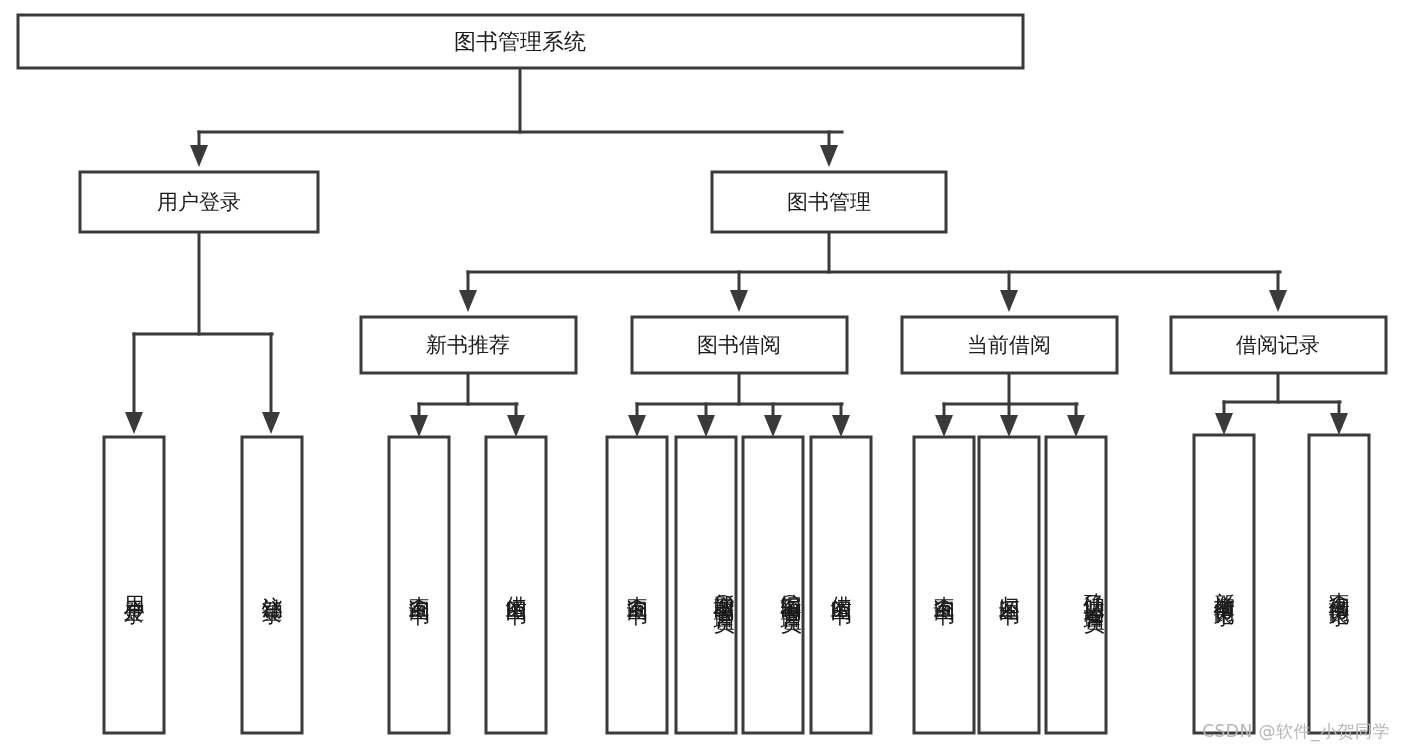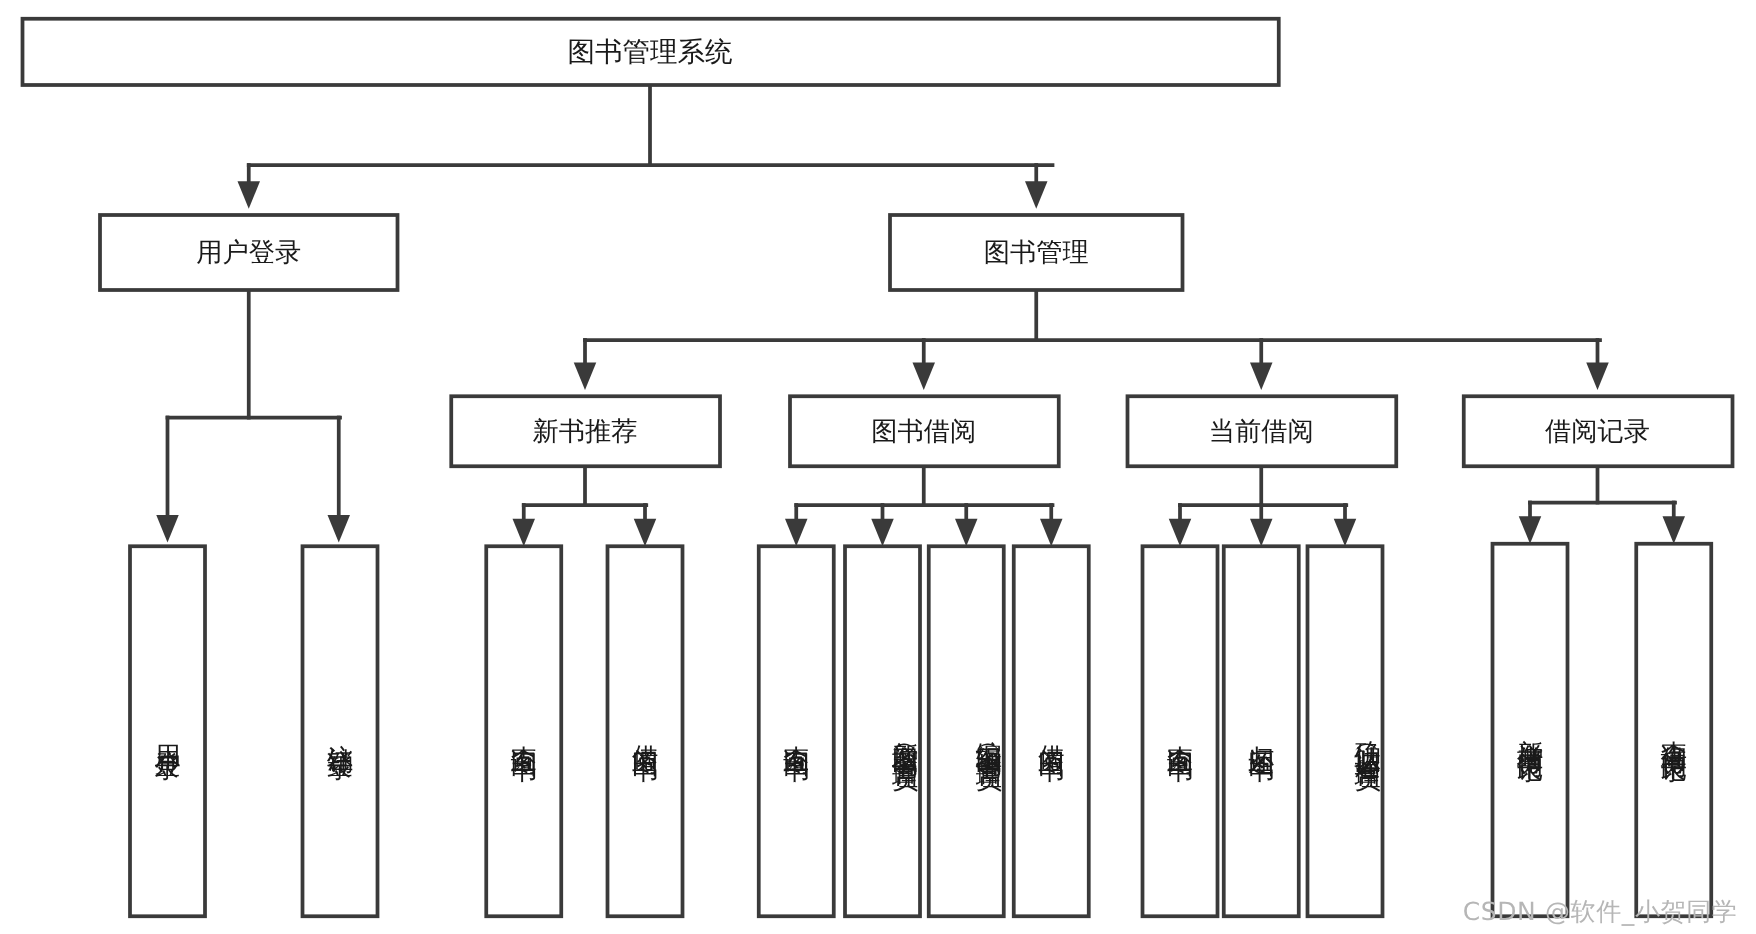--- a/index.html
+++ b/index.html
@@ -70,21 +70,21 @@
     justify-content: center;
     text-align: center;
     white-space: nowrap;
     pointer-events: none;
   }
   .watermark {
     position: absolute;
     right: 10px;
     bottom: 4px;
     font-family: "DejaVu Sans", "Liberation Sans", sans-serif;
-    font-size: 20px;
+    font-size: 17px;
     color: #b6b6b6;
     white-space: nowrap;
     letter-spacing: 0.5px;
   }
 </style>
 </head>
 <body>
 
 <div id="diagram-root">
 

